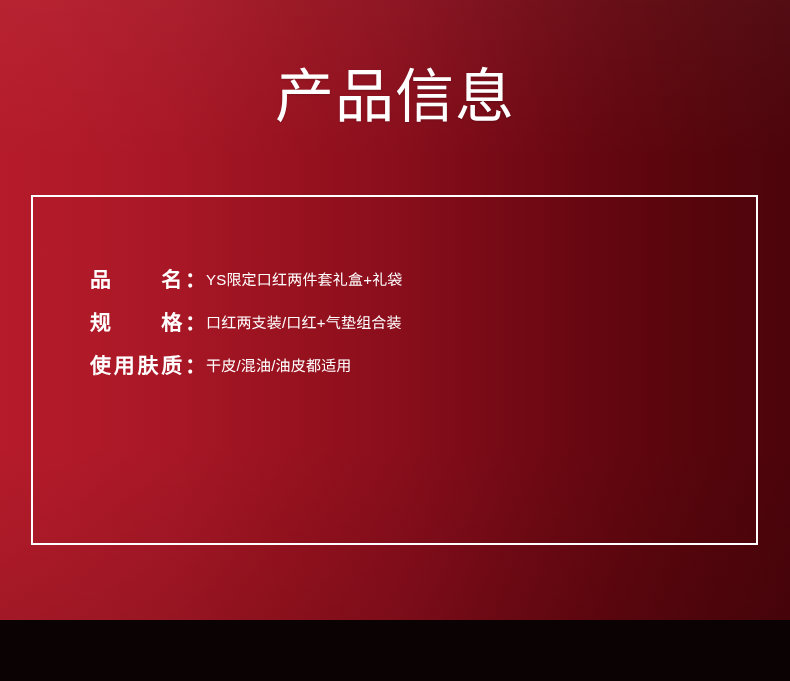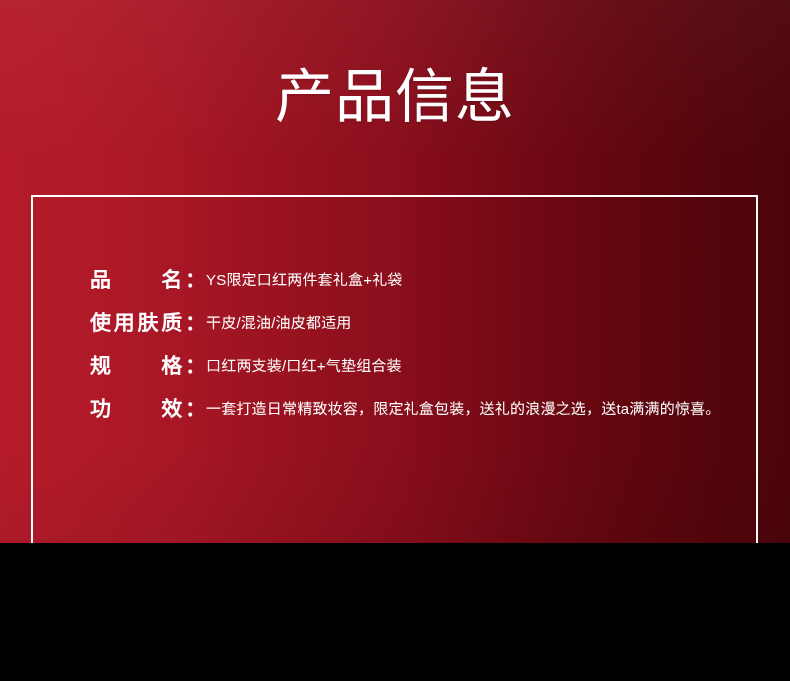--- a/index.html
+++ b/index.html
@@ -8,21 +8,21 @@
     padding: 0;
     background: #000;
   }
   body {
     font-family: "Liberation Sans", "DejaVu Sans", sans-serif;
   }
 
   .page {
     position: relative;
     width: 790px;
-    height: 543px;
+    height: 681px;
     overflow: hidden;
     background: #ef4444;
   }
 
   
   .hero {
     position: absolute;
     left: 0;
     top: 0;
     width: 790px;
@@ -141,30 +141,26 @@
 
   <div class="info-card">
     <div class="spec-list">
 
       <div class="spec-row">
         <div class="spec-label">品　　名：</div>
         <div class="spec-value">YS限定口红两件套礼盒+礼袋</div>
       </div>
 
       <div class="spec-row">
-        <div class="spec-label">使用肤质：</div>
-        <div class="spec-value">干皮/混油/油皮都适用</div>
-      </div>
-
-      <div class="spec-row">
         <div class="spec-label">规　　格：</div>
         <div class="spec-value">口红两支装/口红+气垫组合装</div>
       </div>
 
       <div class="spec-row">
-        <div class="spec-label">功　　效：</div>
-        <div class="spec-value">一套打造日常精致妆容，限定礼盒包装，送礼的浪漫之选，送ta满满的惊喜。</div>
+        <div class="spec-label">使用肤质：</div>
+        <div class="spec-value">干皮/混油/油皮都适用</div>
       </div>
+
 
     </div>
   </div>
 
 </div>
 
 </body></html>

